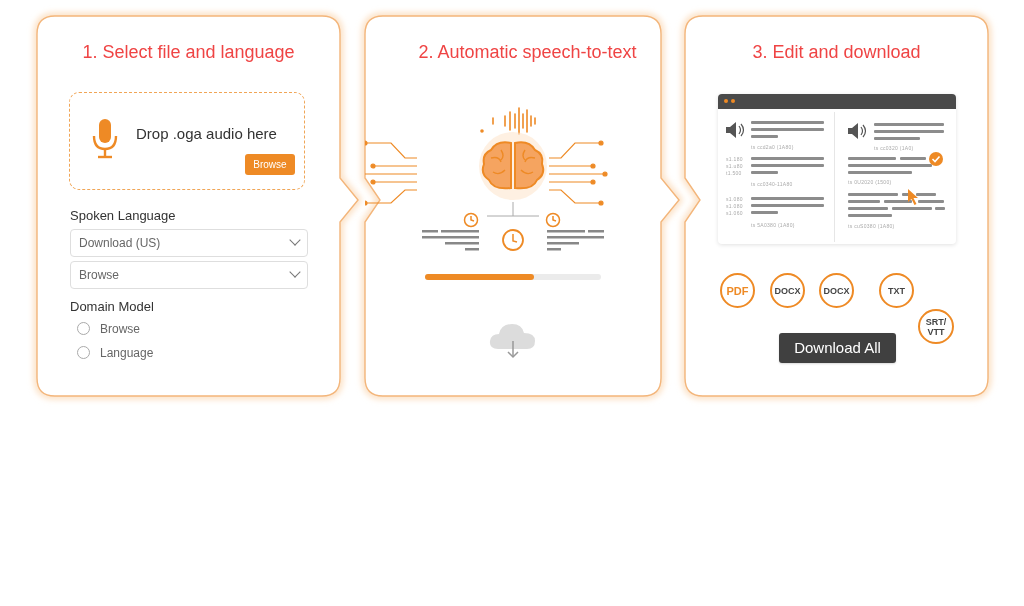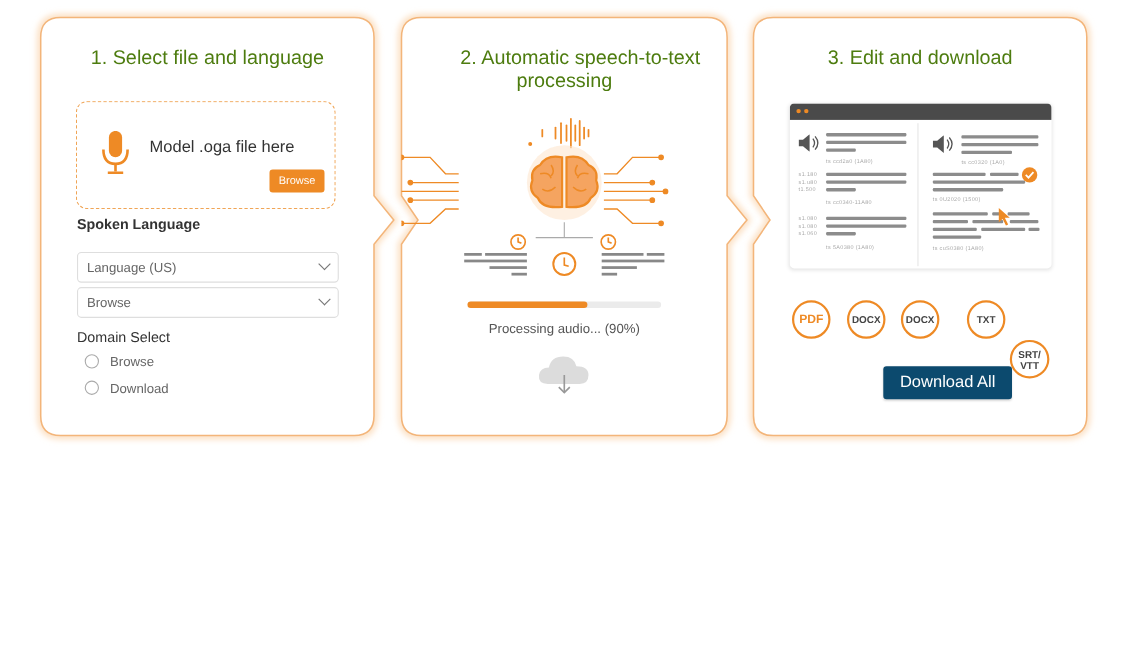--- a/index.html
+++ b/index.html
@@ -1,21 +1,21 @@
 <!DOCTYPE html>
 <html><head>
 <meta charset="utf-8">
 <style>
   html,body{margin:0;padding:0;}
   body{width:1024px;height:606px;background:#ffffff;position:relative;overflow:hidden;
        font-family:"Liberation Sans","DejaVu Sans",sans-serif;color:#333;}
   .stage{position:absolute;left:0;top:0;width:1024px;height:606px;}
   svg.frames{position:absolute;left:0;top:0;width:1024px;height:420px;pointer-events:none;}
   .card{position:absolute;top:16px;height:380px;}
-  .card-title{position:absolute;left:0;right:0;text-align:center;font-size:18px;color:#4d7c0f;line-height:22px;}
+  .card-title{position:absolute;left:0;right:0;text-align:center;font-size:18px;color:#ef4444;line-height:22px;}
   
   #c1{left:37px;width:303px;}
   .drop{position:absolute;left:32px;top:76px;width:236px;height:98px;border:1.6px dashed #f0a556;border-radius:10px;box-sizing:border-box;}
   .drop .mic{position:absolute;left:22px;top:26px;}
   .drop .drop-text{position:absolute;left:66px;top:32px;font-size:15px;color:#333;}
   .drop .browse-btn{position:absolute;left:175px;top:61px;width:50px;height:21px;background:#ee8a25;color:#fff;font-size:10px;
        border-radius:3px;text-align:center;line-height:21px;}
   .label{position:absolute;left:33px;font-size:13px;color:#333;}
   .select{position:absolute;left:33px;width:238px;height:28px;border:1px solid #dedede;border-radius:4px;box-sizing:border-box;
        background:#fff;font-size:12px;color:#666;line-height:26px;padding-left:8px;}
@@ -34,22 +34,22 @@
   .mockwin .bar{height:15px;background:#4a4a4a;position:relative;}
   .mockwin .bar i{position:absolute;top:5px;width:4px;height:4px;border-radius:50%;background:#ee8a25;}
   .pane{position:absolute;top:18px;width:116px;height:130px;}
   .pane.l{left:0;border-right:1px solid #e6e6e6;}
   .pane.r{left:120px;}
   .ln{position:absolute;height:3px;background:#8c8c8c;border-radius:1px;}
   .tiny{position:absolute;font-size:5px;color:#aaa;letter-spacing:.3px;white-space:nowrap;}
   .fmt{position:absolute;top:257px;width:35px;height:35px;border:2px solid #ee8a25;border-radius:50%;box-sizing:border-box;
        text-align:center;font-size:9px;font-weight:bold;color:#444;display:flex;align-items:center;justify-content:center;line-height:10px;background:#fff;}
   .fmt.pdf{color:#ee8a25;font-size:11px;}
-  .dl-btn{position:absolute;left:94px;top:317px;width:117px;height:30px;background:#0c4a6e;color:#fff;font-size:15px;
-       border-radius:3px;text-align:center;line-height:30px;box-shadow:0 1px 2px rgba(0,0,0,.15);margin-left:24px;}
+  .dl-btn{position:absolute;left:94px;top:317px;width:117px;height:30px;background:#404040;color:#fff;font-size:15px;
+       border-radius:3px;text-align:center;line-height:30px;box-shadow:0 1px 2px rgba(0,0,0,.15);}
 </style>
 </head>
 <body>
 
 <div class="stage">
 
   <svg class="frames" viewBox="0 0 1024 420">
     <defs>
       <filter id="glow" x="-10%" y="-10%" width="120%" height="120%">
         <feGaussianBlur stdDeviation="3"></feGaussianBlur>
@@ -75,46 +75,45 @@
   <div class="card" id="c1">
     <div class="card-title" style="top:25px;">1. Select file and language</div>
 
     <div class="drop">
       <svg class="mic" width="26" height="40" viewBox="0 0 26 40">
         <rect x="7" y="0" width="12" height="24" rx="6" fill="#ee8a25"></rect>
         <path d="M2,17 Q2,30 13,30 Q24,30 24,17" fill="none" stroke="#ee8a25" stroke-width="2.4"></path>
         <line x1="13" y1="30" x2="13" y2="37" stroke="#ee8a25" stroke-width="2.4"></line>
         <line x1="6" y1="38" x2="20" y2="38" stroke="#ee8a25" stroke-width="2.4"></line>
       </svg>
-      <div class="drop-text">Model .oga file here</div>
+      <div class="drop-text">Drop .oga audio here</div>
       <div class="browse-btn">Browse</div>
     </div>
 
-    <div class="label" style="top:180px;font-weight:bold;">Spoken Language</div>
+    <div class="label" style="top:192px;">Spoken Language</div>
     <div class="select" style="top:213px;">
-      <span>Language (US)</span>
+      <span>Download (US)</span>
       <span class="chev"></span>
     </div>
     <div class="select" style="top:245px;">
       <span>Browse</span>
       <span class="chev"></span>
     </div>
 
-    <div class="label" style="top:283px;">Domain Select</div>
+    <div class="label" style="top:283px;">Domain Model</div>
     <div class="radio" style="top:305px;">
       <span class="dot"></span><span>Browse</span>
     </div>
     <div class="radio" style="top:329px;">
-      <span class="dot"></span><span>Download</span>
+      <span class="dot"></span><span>Language</span>
     </div>
   </div>
 
   <div class="card" id="c2">
     <div class="card-title" style="top:25px;margin-left:29px;">2. Automatic speech-to-text</div>
-    <div class="card-title" style="top:46px;">processing</div>
 
     <svg style="position:absolute;left:0;top:80px;" width="296" height="160" viewBox="0 0 296 160">
 
       <g stroke="#ee8a25" stroke-width="1.6" stroke-linecap="round">
         <line x1="128" y1="22" x2="128" y2="28"></line>
         <line x1="140" y1="20" x2="140" y2="30"></line>
         <line x1="145" y1="16" x2="145" y2="34"></line>
         <line x1="150" y1="18" x2="150" y2="32"></line>
         <line x1="154" y1="12" x2="154" y2="38"></line>
         <line x1="158" y1="18" x2="158" y2="32"></line>
@@ -182,21 +181,20 @@
           <rect x="223" y="134" width="16" height="2.5"></rect>
         <rect x="182" y="140" width="57" height="2.5"></rect>
         <rect x="182" y="146" width="32" height="2.5"></rect>
         <rect x="182" y="152" width="14" height="2.5"></rect>
       </g>
     </svg>
 
     <div class="progress">
       <div class="fill" style="width:62%;"></div>
     </div>
-    <div class="progress-text">Processing audio... (90%)</div>
 
     <svg style="position:absolute;left:123px;top:303px;" width="50" height="42" viewBox="0 0 50 42">
       <path d="M10,30 Q1,30 2,22 Q3,15 11,15 Q13,5 24,5 Q34,5 36,14 Q47,14 47,22 Q47,30 39,30 Z" fill="#dcdcdc"></path>
       <line x1="25" y1="22" x2="25" y2="38" stroke="#999" stroke-width="1.5"></line>
       <polyline points="20,33 25,38 30,33" fill="none" stroke="#999" stroke-width="1.5"></polyline>
     </svg>
   </div>
 
   <div class="card" id="c3">
     <div class="card-title" style="top:25px;">3. Edit and download</div>

